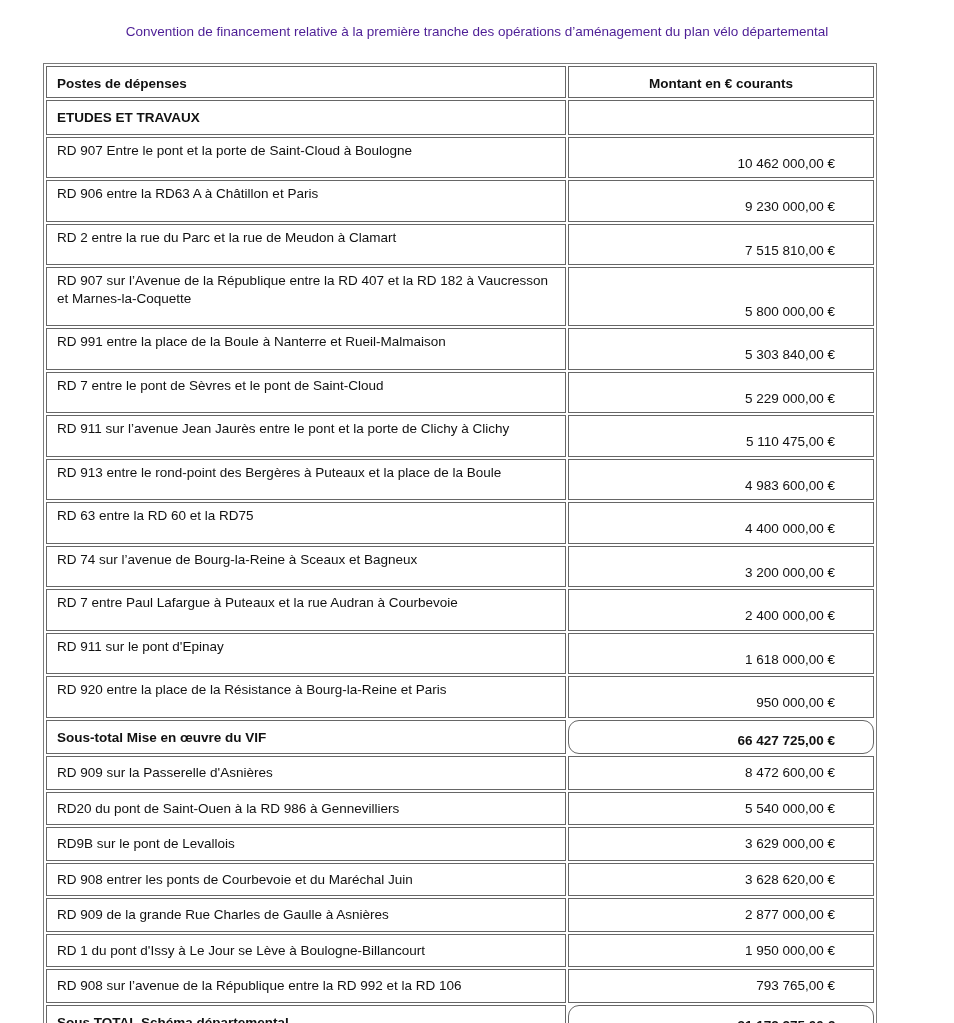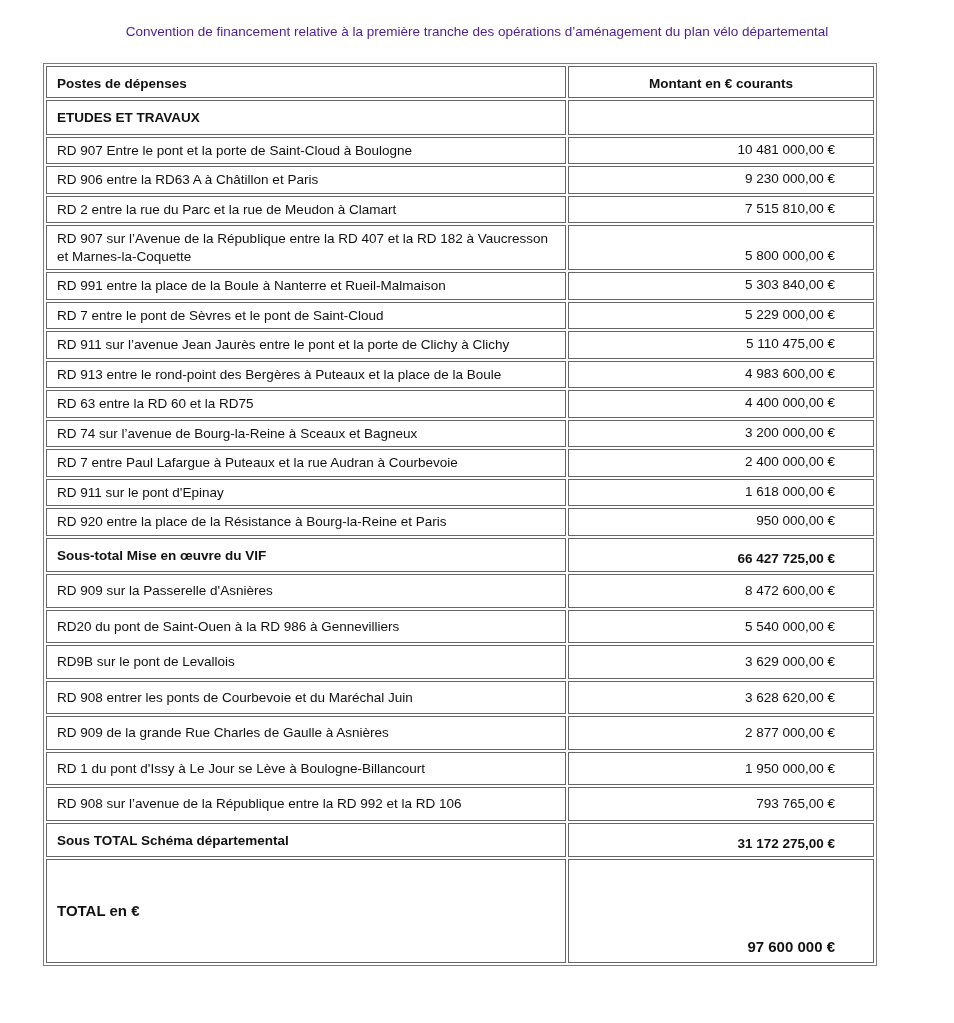--- a/index.html
+++ b/index.html
@@ -46,39 +46,39 @@
     padding: 9px 10px 6px 10px;
   }
   th.amount-col {
     text-align: center;
     font-weight: bold;
     padding: 9px 4px 6px 4px;
   }
   td.label {
     text-align: left;
     vertical-align: top;
-    padding: 4px 8px 4px 10px;
+    padding: 4px 8px 18px 10px;
     line-height: 17.5px;
   }
   td.amount {
     text-align: right;
     vertical-align: bottom;
     padding: 3px 38px 5px 6px;
     white-space: nowrap;
     line-height: 17.5px;
   }
   tr.section-header td.label {
     font-weight: bold;
     padding: 8px 10px 7px 10px;
   }
   tr.item.g2 td.label  { padding-top: 7px; padding-bottom: 7px; margin-top: 44px; }
   tr.item.g2 td.amount { padding-bottom: 7px; }
   tr.subtotal td { font-weight: bold; }
   tr.subtotal td.label  { vertical-align: middle; padding: 8px 10px 7px 10px; }
-  tr.subtotal td.amount { vertical-align: middle; padding-top: 8px; padding-bottom: 0; }
+  tr.subtotal td.amount { vertical-align: middle; padding-top: 8px; padding-bottom: 0; border-radius: 11px; }
   tr.total td { font-weight: bold; font-size: 15px; }
   tr.total td.label  { vertical-align: middle; height: 64px; padding: 19px 10px; }
   tr.total td.amount { vertical-align: bottom; padding-bottom: 7px; }
 </style>
 </head>
 <body>
 
 <div class="page">
 
   <div class="doc-title">Convention de financement relative à la première tranche des opérations d’aménagement du plan vélo départemental</div>
@@ -94,21 +94,21 @@
         <th class="amount-col">Montant en € courants</th>
       </tr>
     </thead>
     <tbody id="rows-body">
         <tr class="section-header">
           <td class="label">ETUDES ET TRAVAUX</td>
           <td class="amount"></td>
         </tr>
         <tr class="item g1">
           <td class="label">RD 907 Entre le pont et la porte de Saint-Cloud à Boulogne</td>
-          <td class="amount">10 481 000,00 €</td>
+          <td class="amount">10 462 000,00 €</td>
         </tr>
         <tr class="item g1">
           <td class="label">RD 906 entre la RD63 A à Châtillon et Paris</td>
           <td class="amount">9 230 000,00 €</td>
         </tr>
         <tr class="item g1">
           <td class="label">RD 2 entre la rue du Parc et la rue de Meudon à Clamart</td>
           <td class="amount">7 515 810,00 €</td>
         </tr>
         <tr class="item g1">

